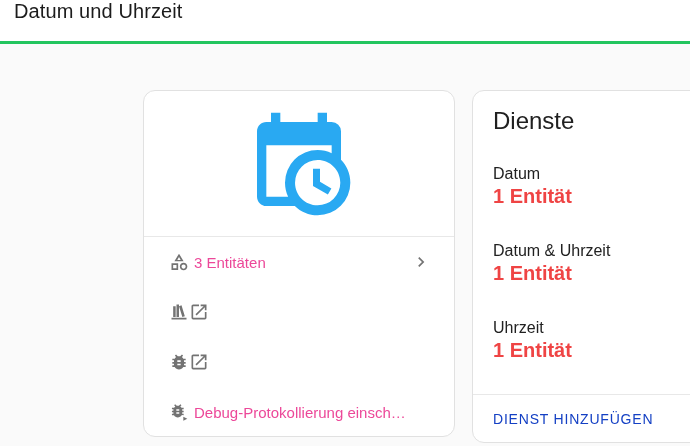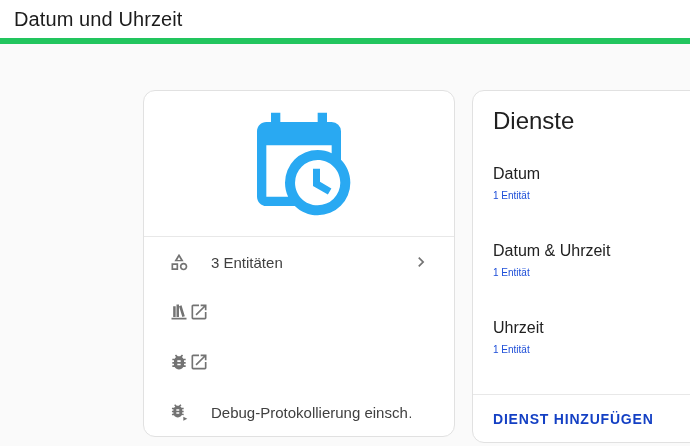--- a/index.html
+++ b/index.html
@@ -5,66 +5,66 @@
   * { margin:0; padding:0; box-sizing:border-box; }
   html,body { width:690px; height:446px; overflow:hidden; }
   body {
     background:#fafafa;
     font-family:"Liberation Sans", sans-serif;
     color:#212121;
     position:relative;
   }
   .topbar {
     position:absolute; left:0; top:0; width:690px; height:44px;
-    background:#ffffff; border-bottom:6px solid #22c55e;
-    display:flex; align-items:center; padding-left:14px;
+    background:#ffffff; border-bottom:3px solid #22c55e;
+    display:flex; align-items:flex-start; padding-left:14px;
   }
   .topbar h1 { font-size:20px; font-weight:400; color:#1c1c1c; letter-spacing:0.1px; }
 
   .card {
     position:absolute; background:#ffffff;
     border:1px solid #e1e1e1; border-radius:12px;
   }
   
   .int-card { left:143px; top:90px; width:312px; height:347px; overflow:hidden; }
   .int-card .icon-area {
     height:146px; display:flex; align-items:center; justify-content:center;
     border-bottom:1px solid #e8e8e8;
   }
   .int-card .row {
     height:50px; display:flex; align-items:center;
     padding:0 23px 0 25px; cursor:pointer;
   }
   .int-card .row .lead { width:20px; height:20px; flex:0 0 20px; }
   .int-card .row .lbl {
-    margin-left:22px; font-size:15px; color:#404040; flex:1 1 auto;
+    margin-left:5px; font-size:15px; color:#ec4899; flex:1 1 auto;
     white-space:nowrap; overflow:hidden;
   }
   .int-card .row .trail { width:20px; height:20px; flex:0 0 20px; }
   .gray-ic { fill:#737373; }
 
   
   .srv-card { left:472px; top:90px; width:318px; height:353px; overflow:hidden; }
   .srv-card .inner { padding:16px 20px 0 20px; }
   .srv-title { font-size:24px; font-weight:400; color:#202020; margin-bottom:28px; }
   .service { margin-bottom:33px; }
   .service .name { font-size:16px; color:#212121; line-height:22px; }
   .service .ent-link {
-    font-size:10px; color:#1d4ed8; line-height:22px; display:inline-block;
-    text-decoration:none; cursor:pointer;
+    font-size:20px; color:#ef4444; line-height:22px; display:inline-block;
+    text-decoration:none; cursor:pointer;font-weight:bold;
   }
   .srv-footer {
     position:absolute; left:0; right:0; bottom:0; height:48px;
     border-top:1px solid #e8e8e8; display:flex; align-items:center;
     padding-left:20px;
   }
   .add-btn {
     background:none; border:none; cursor:pointer;
     font-family:"Liberation Sans", sans-serif;
-    font-size:14px; font-weight:700; letter-spacing:0.8px; color:#1440c4;
+    font-size:14px; font-weight:400; letter-spacing:0.8px; color:#1440c4;
   }
 </style>
 </head>
 <body>
 
 <div class="topbar">
   <h1>Datum und Uhrzeit</h1>
 </div>
 
 <div class="card int-card">

